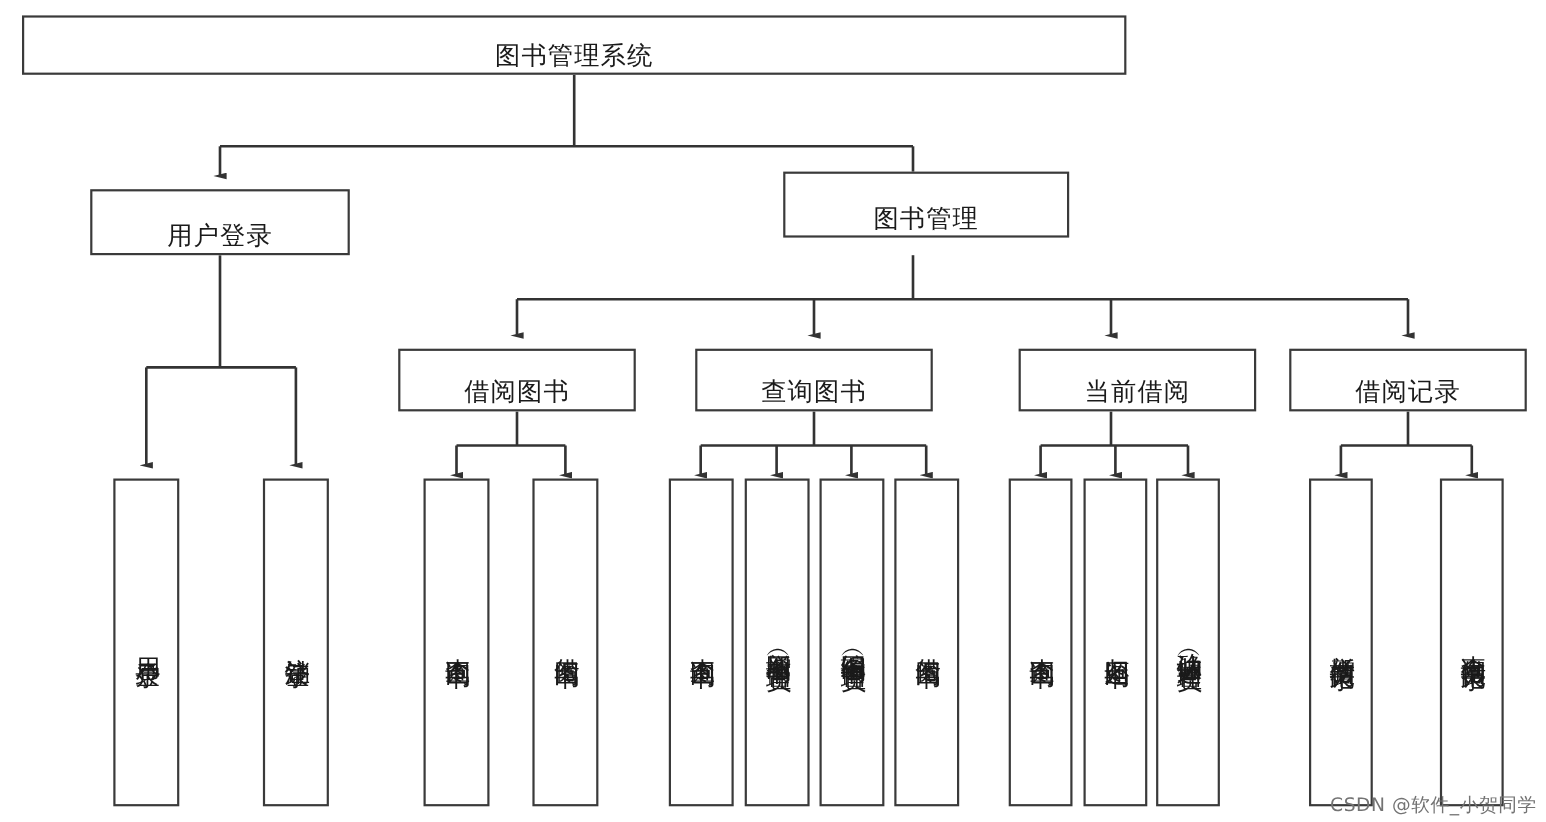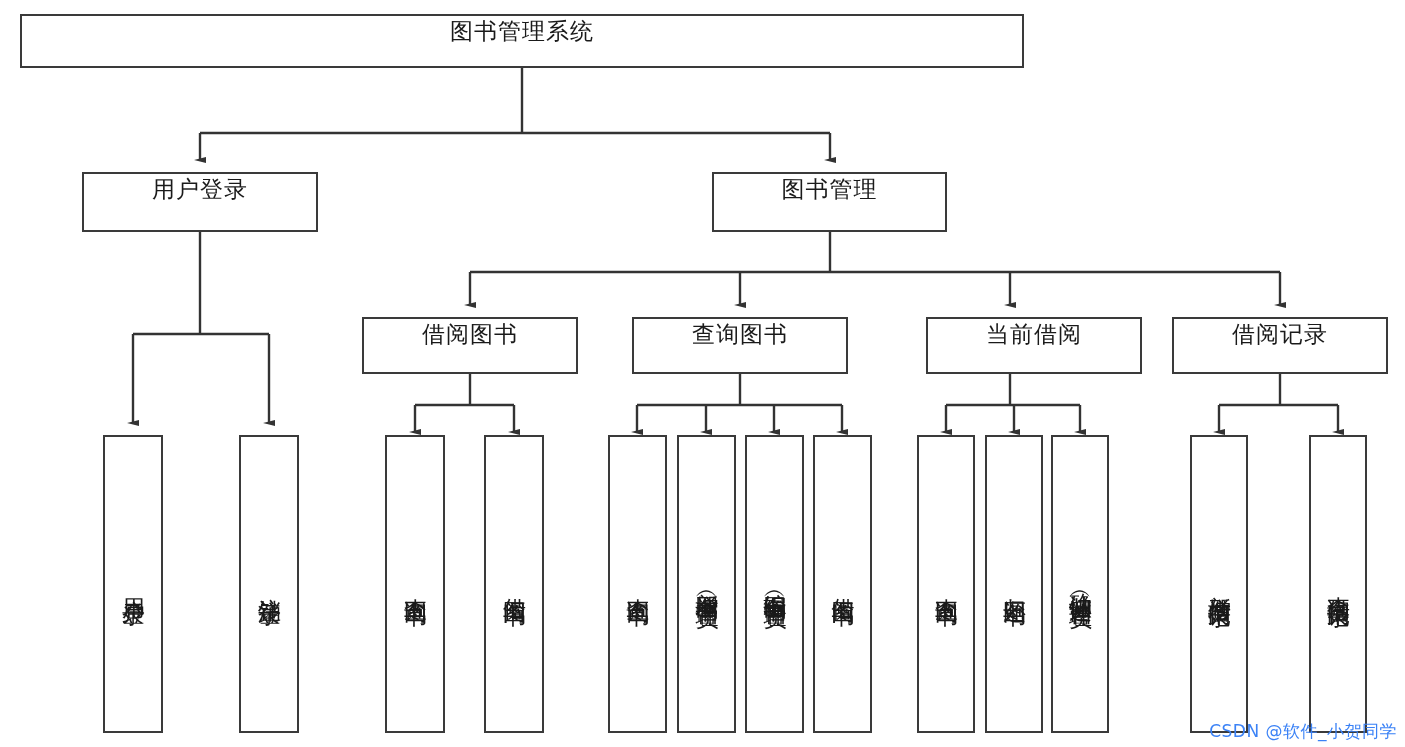--- a/index.html
+++ b/index.html
@@ -24,21 +24,21 @@
     top: 0;
     width: 1405px;
     height: 747px;
   }
   .node {
     position: absolute;
     box-sizing: border-box;
     background: #ffffff;
     border: 2px solid #3a3a3a;
     display: flex;
-    align-items: flex-start;
+    align-items: flex-end;
     justify-content: center;
     color: #1a1a1a;
     z-index: 2;
   }
   .node.horiz {
     font-size: 23px;
     letter-spacing: 1px;
   }
   .node.root {
     font-size: 23px;
@@ -55,21 +55,21 @@
     line-height: 1.12;
     letter-spacing: 2px;
     white-space: nowrap;
     color: #1a1a1a;
   }
   #watermark {
     position: absolute;
     right: 8px;
     bottom: 4px;
     font-size: 17px;
-    color: #3b82f6;
+    color: #737373;
     z-index: 5;
     white-space: nowrap;
     letter-spacing: 0.5px;
   }
 </style>
 </head>
 <body>
 
 <div id="diagram-root">
 
@@ -126,21 +126,21 @@
     </g>
   </svg>
 
   <div class="node horiz root" style="left:20px; top:14px; width:1004px; height:54px;">
     <span>图书管理系统</span>
   </div>
 
   <div class="node horiz" style="left:82px; top:172px; width:236px; height:60px;">
     <span>用户登录</span>
   </div>
-  <div class="node horiz" style="left:712px; top:172px; width:235px; height:60px;">
+  <div class="node horiz" style="left:712px; top:156px; width:260px; height:60px;">
     <span>图书管理</span>
   </div>
 
   <div class="node horiz" style="left:362px; top:317px; width:216px; height:57px;">
     <span>借阅图书</span>
   </div>
   <div class="node horiz" style="left:632px; top:317px; width:216px; height:57px;">
     <span>查询图书</span>
   </div>
   <div class="node horiz" style="left:902px; top:317px; width:216px; height:57px;margin-left:24px;">

